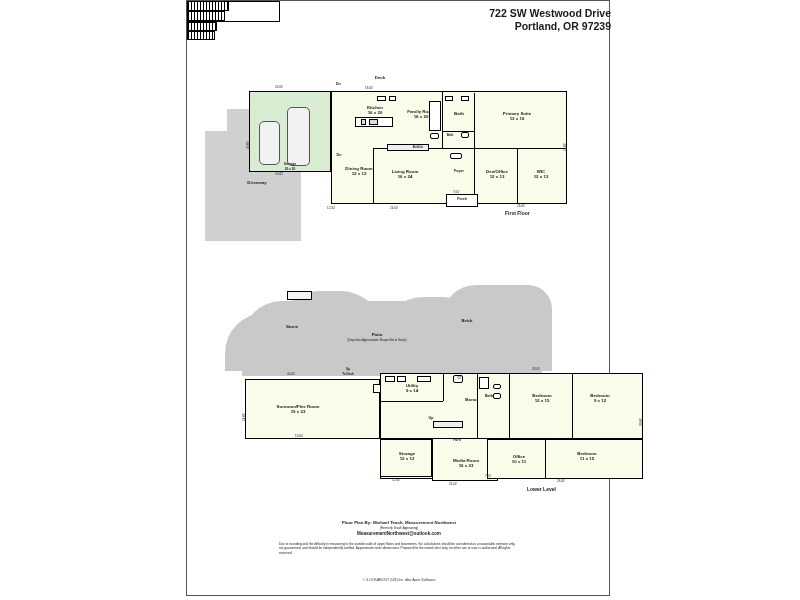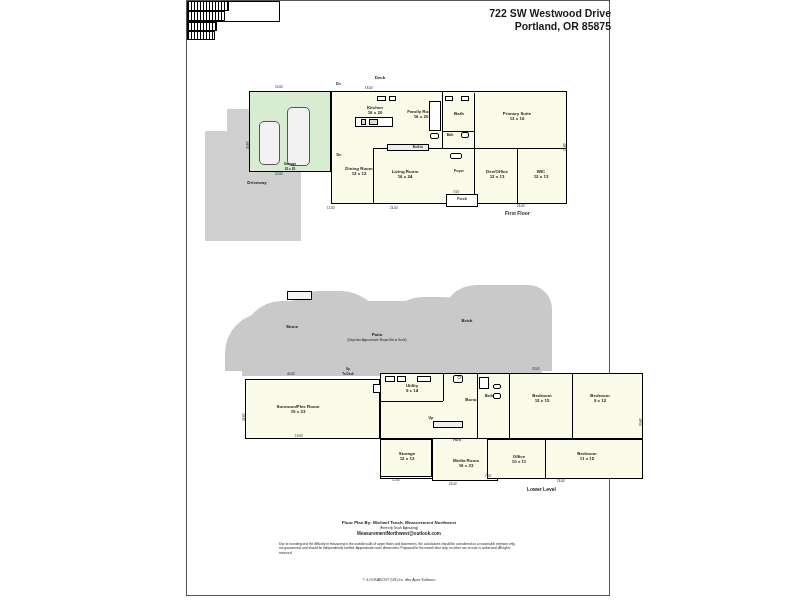--- a/index.html
+++ b/index.html
@@ -70,21 +70,21 @@
 </style>
 </head>
 <body>
 
 <div id="page">
 
   <div class="wm">© 2026</div>
 
   <div class="title">
     <div>722 SW Westwood Drive</div>
-    <div>Portland, OR 85875</div>
+    <div>Portland, OR 97239</div>
   </div>
 
   <div class="areas">
     <table>
       <tbody>
           <tr>
         <td>First Floor</td>
         <td class="v">2,076 sf</td>
       </tr>
       <tr class="ll">

